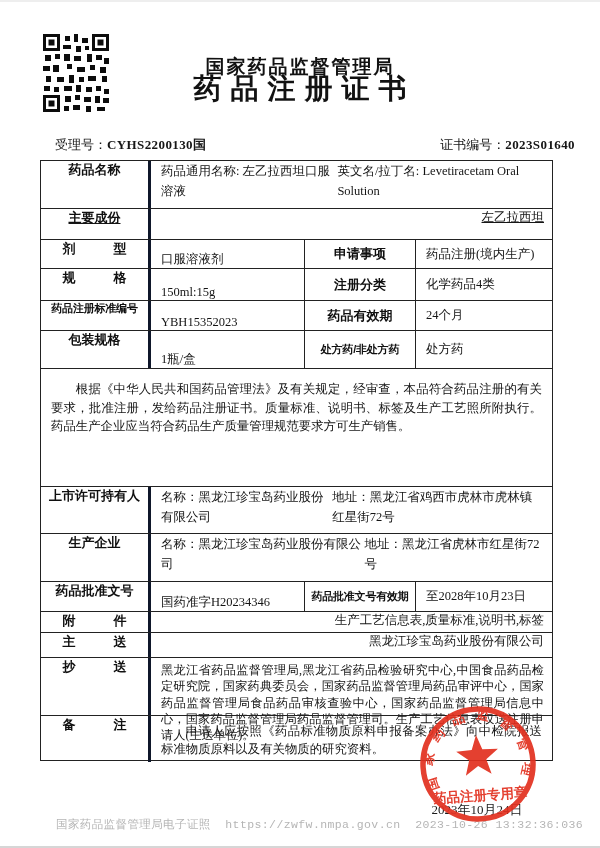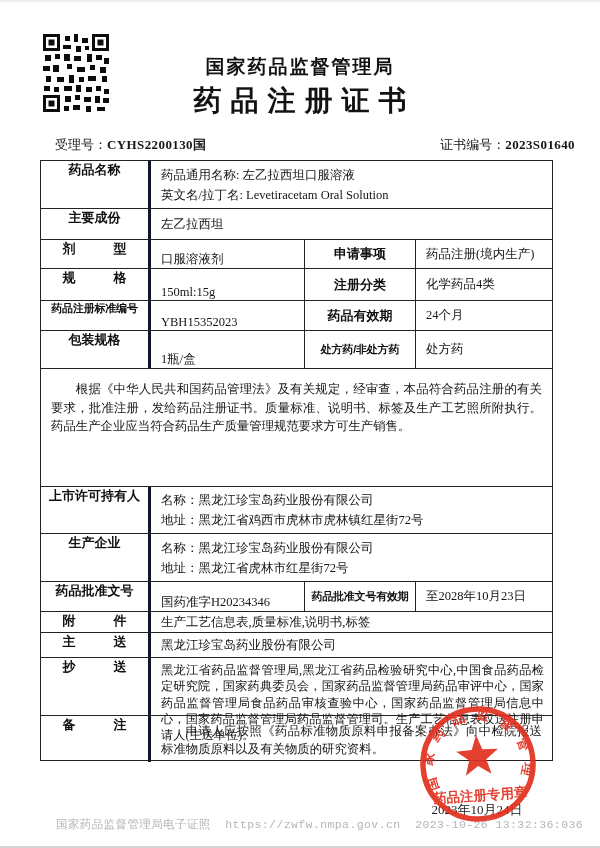--- a/index.html
+++ b/index.html
@@ -10,53 +10,53 @@
   }
   .page::after{content:"";position:absolute;left:0;right:0;bottom:0;height:2px;background:#d6d6d6;}
   
   .qr{position:absolute;left:43px;top:32px;width:66px;height:78px;}
   .agency{
     position:absolute;left:0;top:52px;width:100%;text-align:center;
     font-family:"Liberation Sans","DejaVu Sans",sans-serif;
     font-weight:bold;font-size:19px;letter-spacing:2px;color:#121212;
   }
   .cert-title{
-    position:absolute;left:0;top:80px;width:100%;text-align:center;
+    position:absolute;left:0;top:68px;width:100%;text-align:center;
     font-weight:bold;font-size:28px;letter-spacing:9px;text-indent:9px;color:#121212;
   }
   .meta{position:absolute;left:55px;top:134px;width:520px;height:18px;font-size:13px;}
   .meta .num{font-weight:bold;letter-spacing:.4px;}
   .meta-left{position:absolute;left:0;top:0;}
   .meta-right{position:absolute;right:0;top:0;}
   
   .tbl{
     position:absolute;left:40px;top:158px;width:513px;height:601px;
     border:1px solid #222;box-sizing:border-box;display:flex;flex-direction:column;
   }
   .row{display:flex;border-top:1px solid #222;box-sizing:border-box;flex:none;}
   .row:first-child{border-top:none;}
   .c1{width:110px;flex:none;border-right:3px solid #0f172a;box-sizing:border-box;
       display:flex;align-items:flex-start;justify-content:center;}
-  .c2f{flex:1;display:flex;flex-direction:column;justify-content:center;padding:0 8px 0 10px;box-sizing:border-box;}
+  .c2f{flex:1;display:flex;flex-direction:row;justify-content:flex-end;padding:0 8px 0 10px;box-sizing:border-box;}
   .c2{width:153px;flex:none;display:flex;align-items:flex-end;padding-left:10px;box-sizing:border-box;}
   .c3{width:112px;flex:none;border-left:1px solid #222;border-right:1px solid #222;box-sizing:border-box;
       display:flex;align-items:center;justify-content:center;}
   .c4{flex:1;display:flex;align-items:center;padding-left:10px;box-sizing:border-box;}
   .lbl{font-family:"Liberation Sans","DejaVu Sans",sans-serif;font-weight:bold;font-size:13px;color:#101010;}
   .lbl.sm{font-size:11px;letter-spacing:-.2px;}
   .spread{display:inline-block;width:64px;text-align:justify;text-align-last:justify;}
   .val{font-size:12.5px;color:#141414;}
   .line{font-size:12.5px;line-height:20px;color:#141414;}
   .para{display:block;font-size:12.4px;line-height:1.5;text-align:justify;text-indent:2em;
         padding:11px 10px 0 10px;box-sizing:border-box;color:#141414;}
   .para.cc{text-indent:0;line-height:1.34;font-size:12.2px;padding:4px 8px 0 10px;}
   .para.bz{padding-top:7px;line-height:1.45;}
   .vcell{display:block;box-sizing:border-box;flex:1;}
   
-  .r1{height:47px;}.r2{height:31px;}.r3{height:29px;}.r4{height:32px;}.r5{height:30px;}
+  .r1{height:47px;}.r2{height:31px;text-decoration:underline;}.r3{height:29px;}.r4{height:32px;}.r5{height:30px;}
   .r6{height:38px;}.r7{height:118px;}.r8{height:47px;}.r9{height:48px;}.r10{height:30px;}
   .r11{height:21px;}.r12{height:25px;}.r13{height:58px;}.r14{height:47px;}
   
   .seal-date{position:absolute;left:413px;top:799px;width:128px;text-align:center;
              font-size:13px;color:#1c1c1c;z-index:1;}
   .seal{position:absolute;left:416px;top:700px;width:124px;height:124px;z-index:2;
         transform:rotate(-4deg);opacity:.92;}
   
   .footer{position:absolute;left:56px;top:815px;font-family:"Liberation Mono","DejaVu Sans Mono",monospace;
           font-size:11.5px;color:#b5b5b5;white-space:pre;letter-spacing:.4px;}

